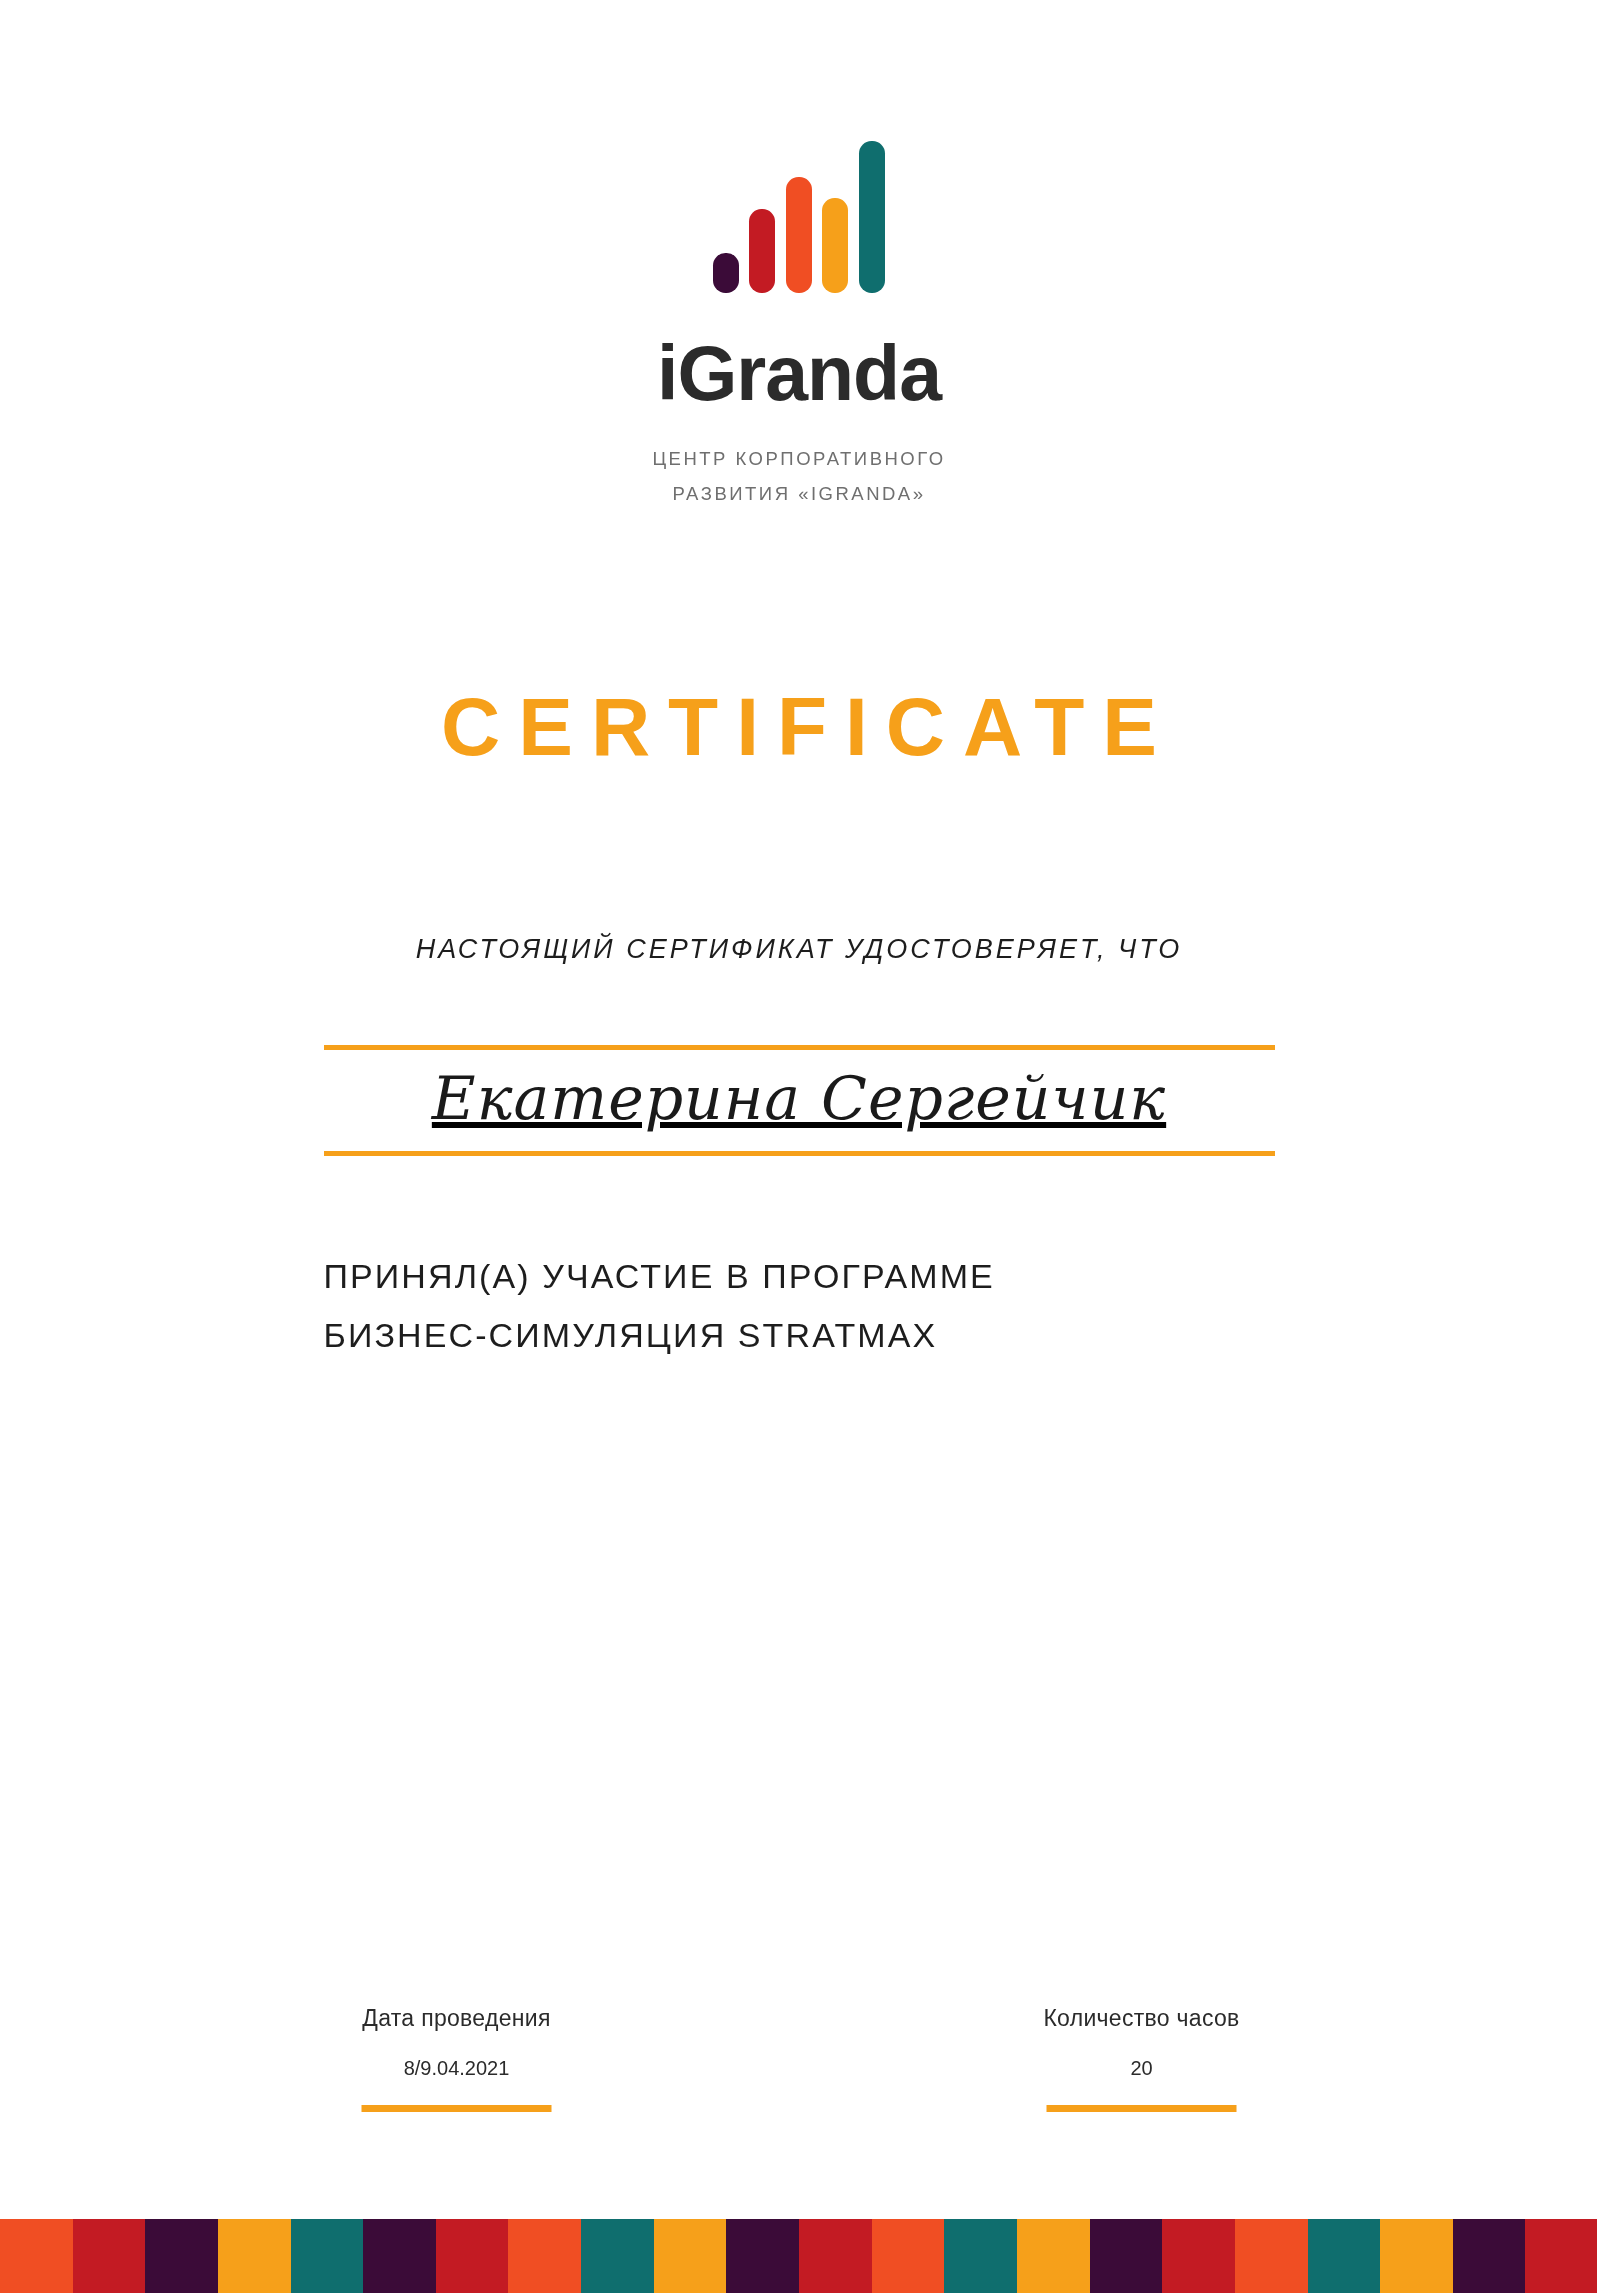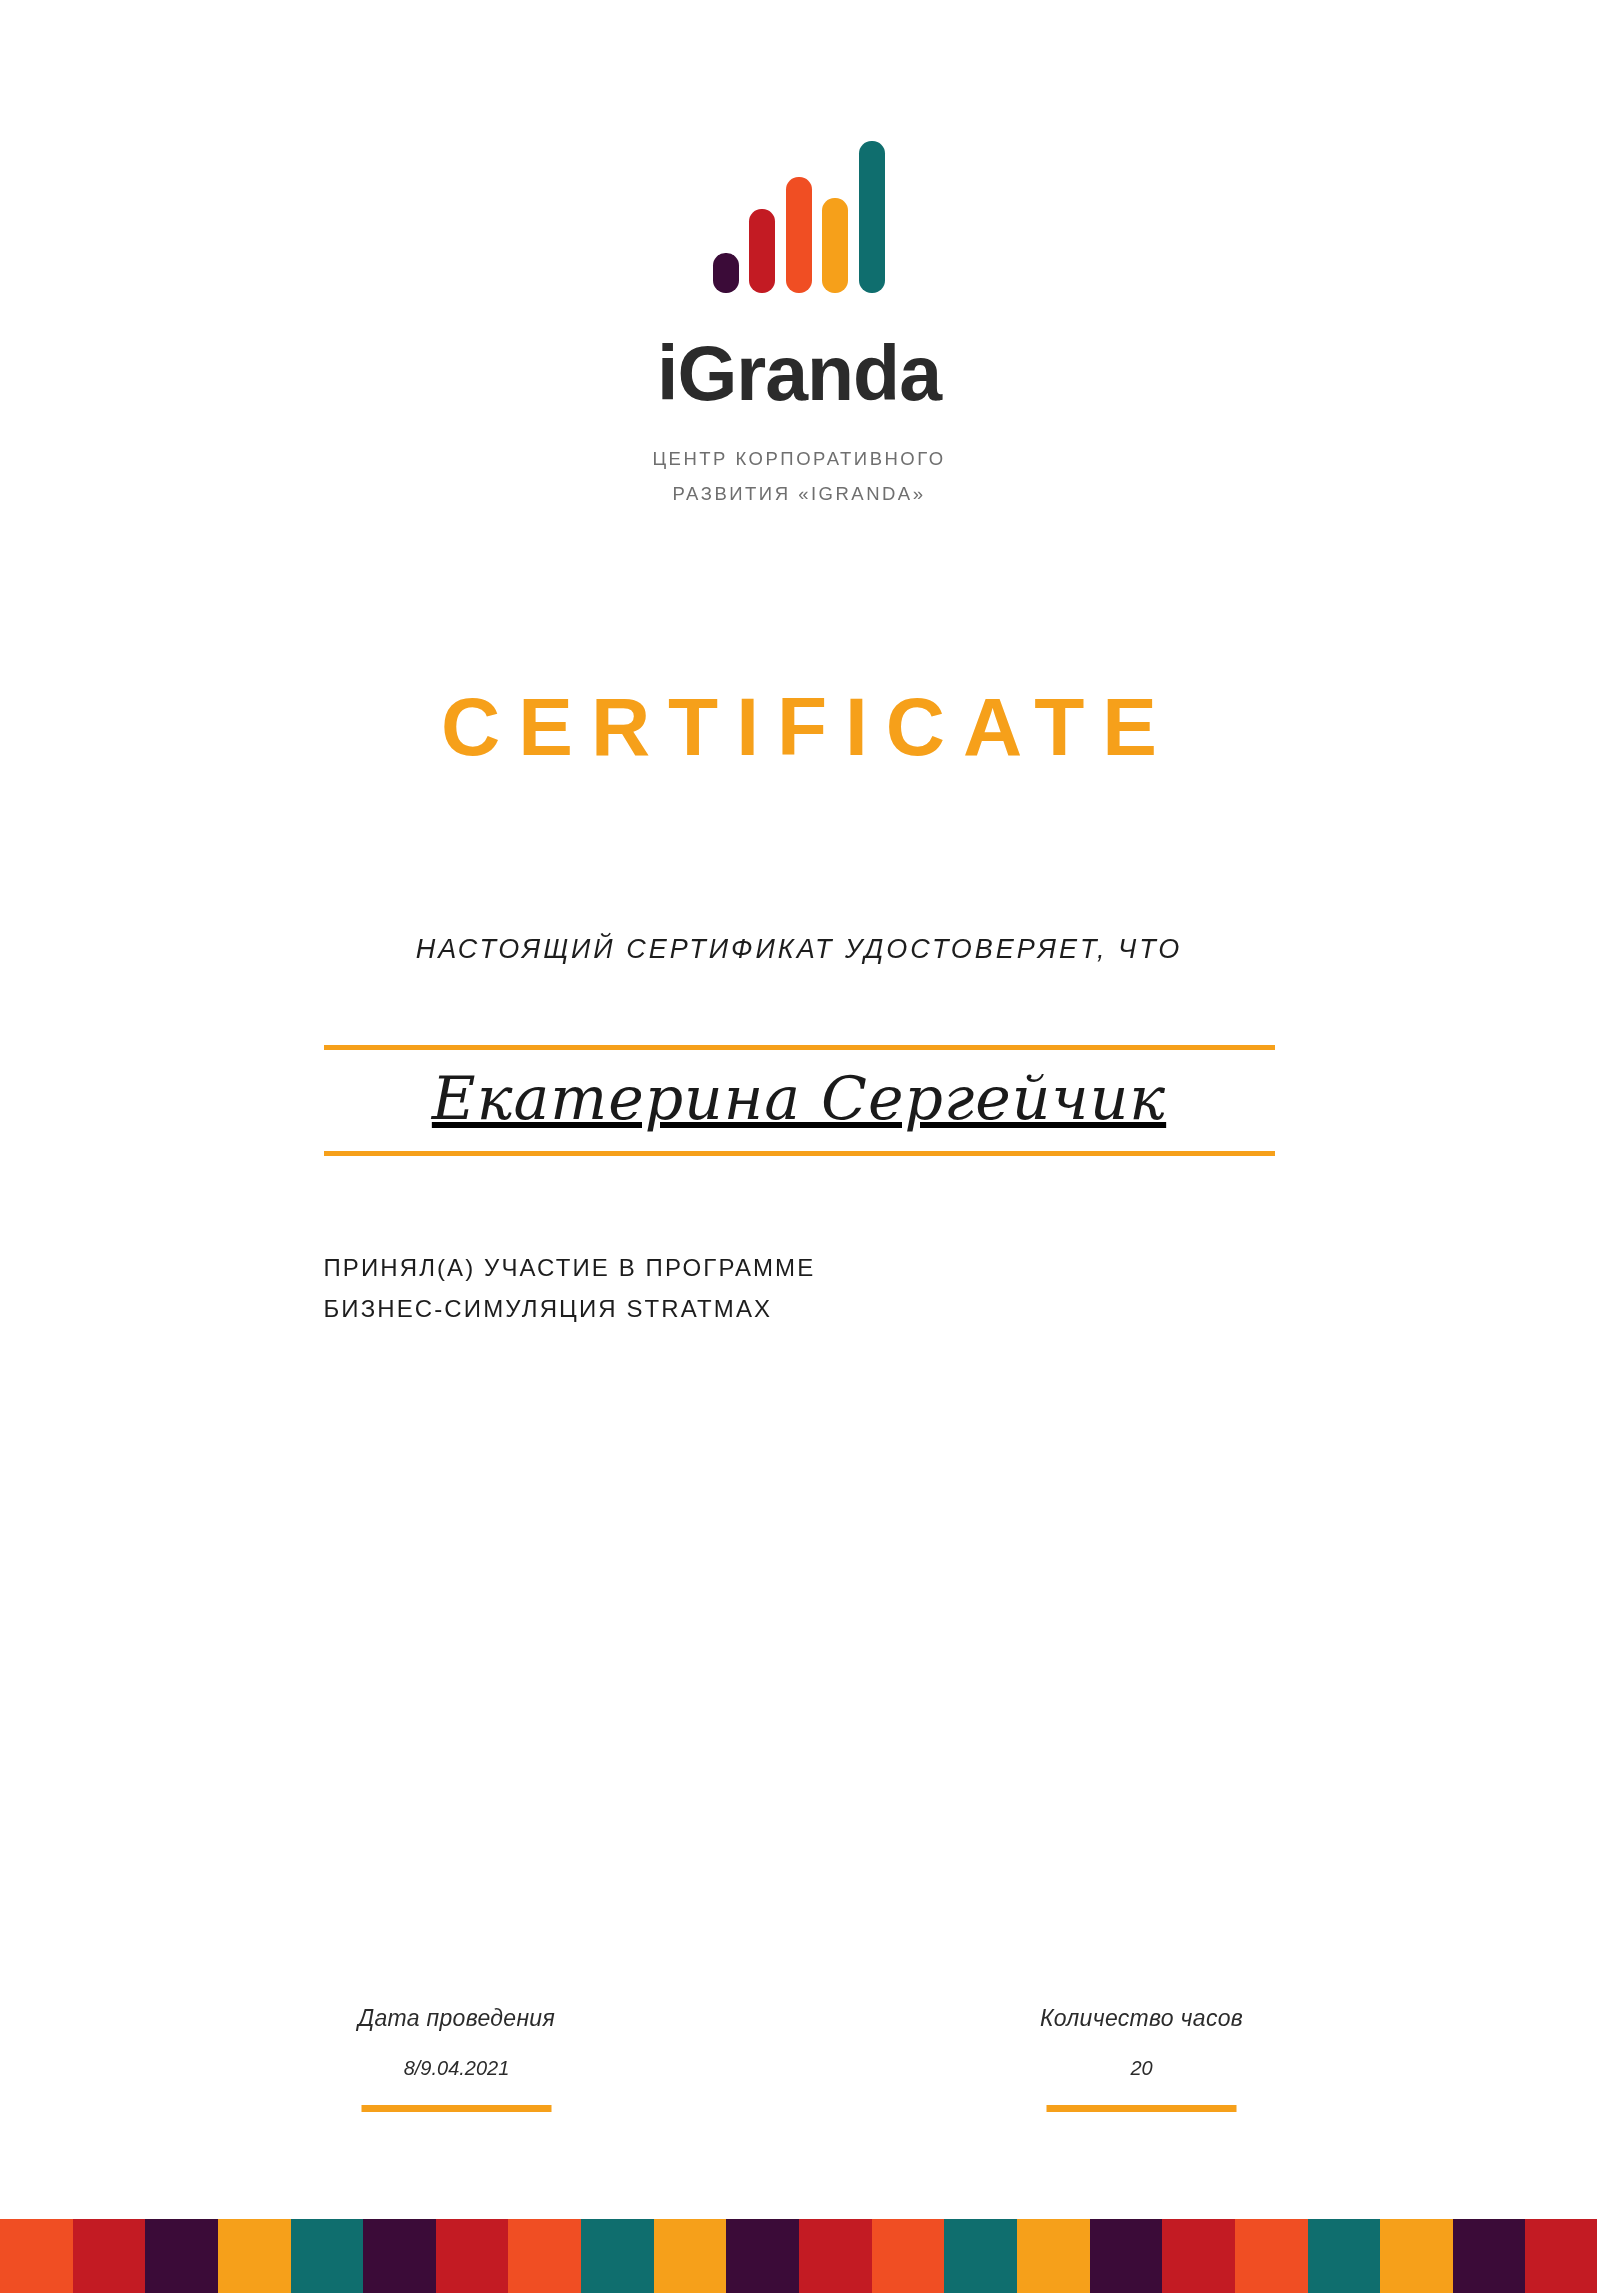--- a/index.html
+++ b/index.html
@@ -103,37 +103,36 @@
     letter-spacing: 1px;
   }
 
   .program-block {
     margin-top: 74px;
     width: 951px;
     text-align: left;
     color: #1d1d1d;
   }
   .program-block .row {
-    font-size: 24px;
+    font-size: 34px;
     letter-spacing: 2.1px;
     line-height: 1.72;
     text-transform: uppercase;
   }
   .program-block .row.bold {
     font-weight: 400;
   }
 
   
   .footer {
     position: absolute;
     left: 0;
     right: 0;
     bottom: 107px;
     height: 181px;
-    font-style: italic;
   }
   .footer-cols {
     position: absolute;
     left: 50%;
     transform: translateX(-50%);
     width: 951px;
     display: flex;
     justify-content: space-between;
     top: 0;
   }

